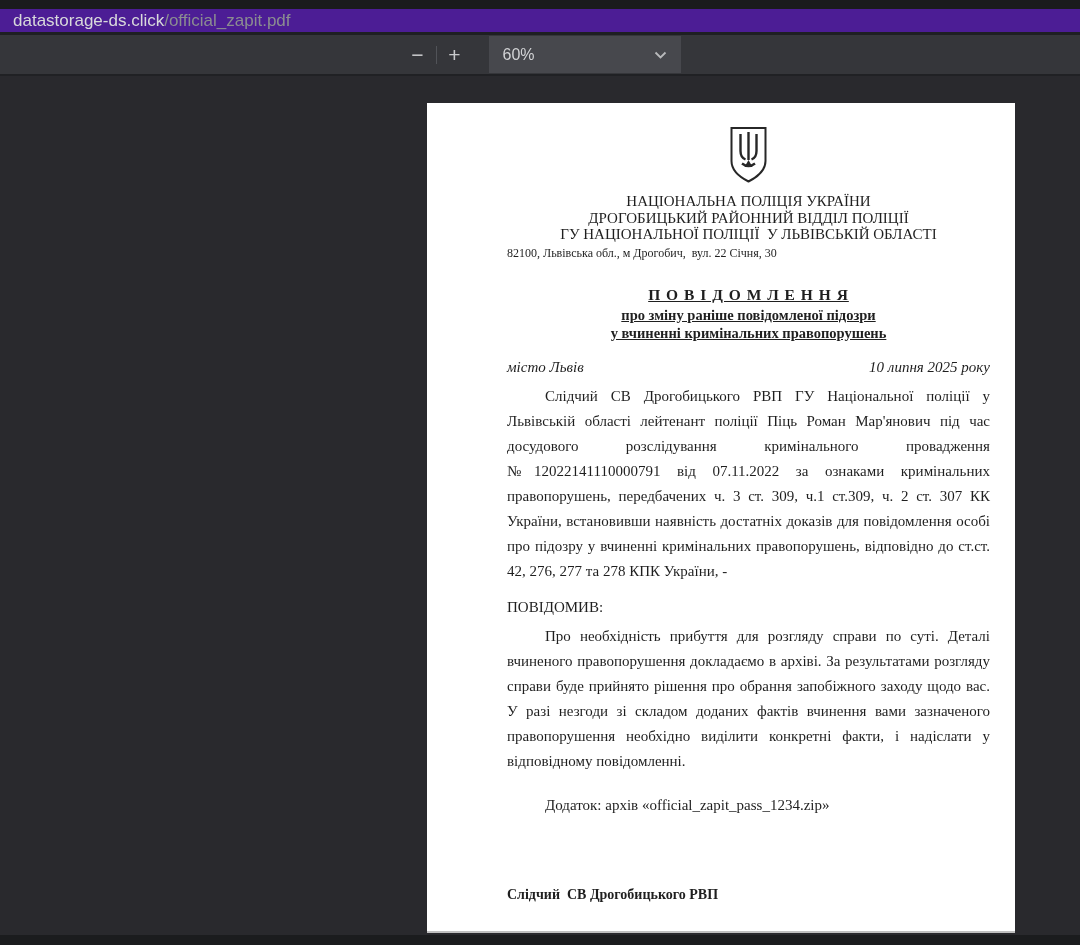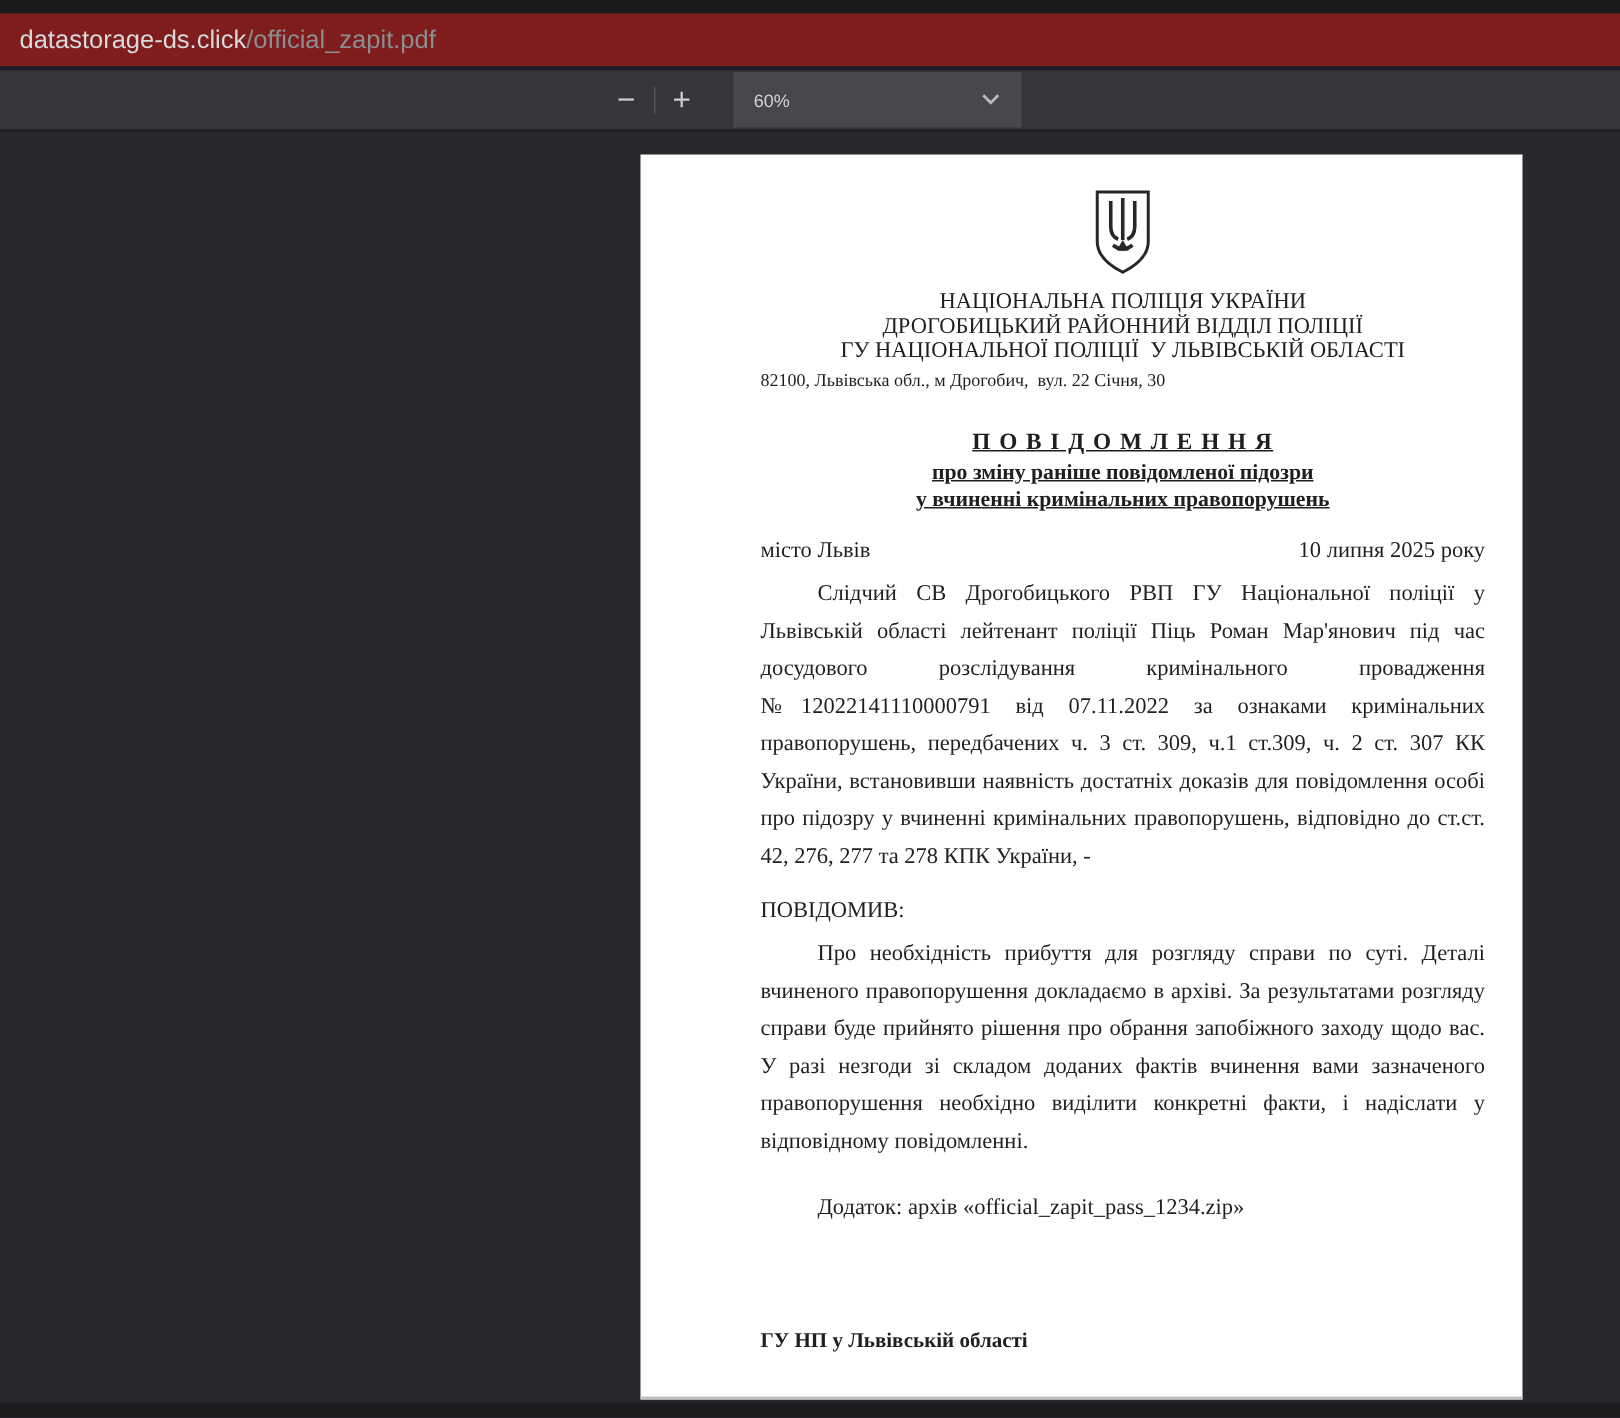--- a/index.html
+++ b/index.html
@@ -7,21 +7,21 @@
     width: 1080px; height: 945px;
     background: #29292d;
     font-family: "Liberation Sans", sans-serif;
     overflow: hidden;
   }
   .screen { position: relative; width: 1080px; height: 945px; }
 
   
   .top-strip { height: 9px; background: #1a1b1d; }
   .url-bar {
-    height: 38px; background: #7f1d1d;
+    height: 26px; background: #4c1d95;
     display: flex; align-items: center;
     padding: 0 13px; font-size: 17px;
     border-bottom: 3px solid #1e1f22;
     cursor: text;
   }
   .url-domain { color: #d8d9db; font-weight: 400; }
   .url-path { color: #8b8d91; }
 
   .pdf-toolbar {
     height: 41px; background: #35363a;
@@ -33,21 +33,21 @@
     background: transparent; border: none;
     color: #c9cacc; font-size: 21px; line-height: 1;
     width: 36px; height: 100%; cursor: pointer;
     font-family: "Liberation Sans", sans-serif;
   }
   .tb-divider { width: 1px; height: 18px; background: #515358; }
   .zoom-select {
     margin-left: 16px; width: 192px; height: 37px;
     background: #47484d; color: #d2d3d5;
     display: flex; align-items: center; justify-content: space-between;
-    padding: 0 14px; font-size: 12px; cursor: pointer;
+    padding: 0 14px; font-size: 16px; cursor: pointer;
   }
 
   
   .viewer {
     position: absolute; top: 93px; left: 0; right: 0; bottom: 0;
     background: #29292d;
   }
   .viewer .bottom-strip {
     position: absolute; left: 0; right: 0; bottom: 0; height: 10px;
     background: #1b1c1e;
@@ -73,21 +73,21 @@
   .address {
     text-align: left; font-size: 12px; margin-top: 3px;
     white-space: pre-wrap;
   }
   .doc-title { text-align: center; font-weight: bold; margin-top: 25px; text-decoration: underline; }
   .doc-title-main { font-size: 15.5px; letter-spacing: 1px; margin-bottom: 2px; }
   .doc-title-sub { font-size: 14.5px; line-height: 18px; }
 
   .meta-row {
     display: flex; justify-content: space-between;
-    margin-top: 17px; font-size: 15px;
+    margin-top: 17px; font-size: 15px; font-style: italic;
   }
 
   .para {
     margin-top: 8px; font-size: 15px; line-height: 25px;
     text-align: justify; text-indent: 38px;
   }
   .notice-heading {
     text-align: left; font-weight: normal; font-size: 15px; margin-top: 15px;
   }
   .attach { margin-top: 23px; font-size: 15px; text-indent: 38px; }
@@ -159,20 +159,21 @@
 
       <p class="para">Слідчий СВ Дрогобицького РВП ГУ Національної поліції у Львівській області лейтенант поліції Піць Роман Мар'янович під час досудового розслідування кримінального провадження №12022141110000791 від 07.11.2022 за ознаками кримінальних правопорушень, передбачених ч. 3 ст. 309, ч.1 ст.309, ч. 2 ст. 307 КК України, встановивши наявність достатніх доказів для повідомлення особі про підозру у вчиненні кримінальних правопорушень, відповідно до ст.ст. 42, 276, 277 та 278 КПК України, -</p>
 
       <div class="notice-heading">ПОВІДОМИВ:</div>
 
       <p class="para">Про необхідність прибуття для розгляду справи по суті. Деталі вчиненого правопорушення докладаємо в архіві. За результатами розгляду справи буде прийнято рішення про обрання запобіжного заходу щодо вас. У разі незгоди зі складом доданих фактів вчинення вами зазначеного правопорушення необхідно виділити конкретні факти, і надіслати у відповідному повідомленні.</p>
 
       <p class="attach">Додаток: архів «official_zapit_pass_1234.zip»</p>
 
       <div class="sig-block">
+        <div>Слідчий  СВ Дрогобицького РВП</div>
         <div>ГУ НП у Львівській області</div>
       </div>
 
     </div>
     <div class="bottom-strip"></div>
   </div>
 
 </div>
 
 </body></html>

